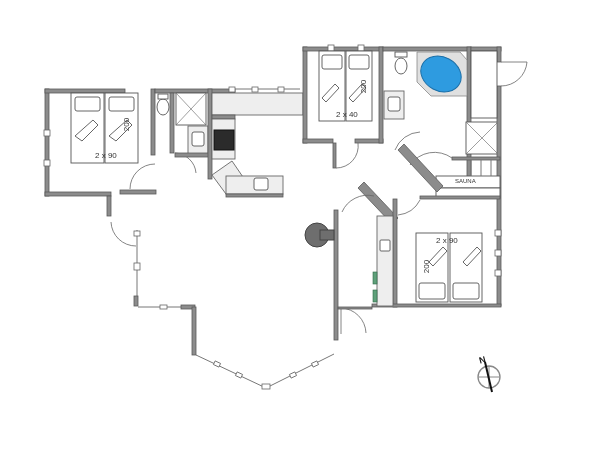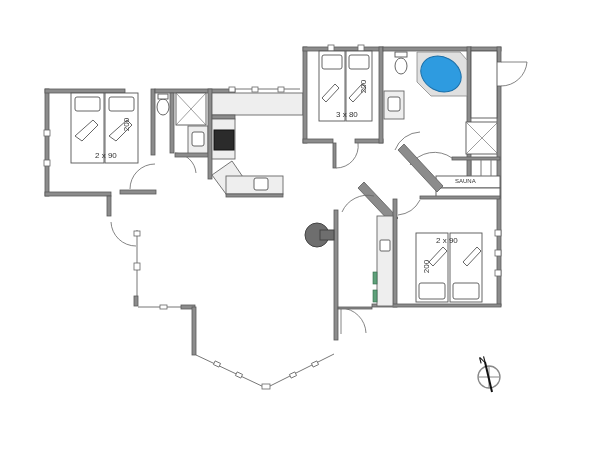--- a/index.html
+++ b/index.html
@@ -197,18 +197,18 @@
   <g>
     <circle cx="489" cy="377" r="11" fill="none" stroke="#888" stroke-width="1.3"></circle>
     <line x1="478" y1="377" x2="500" y2="377" stroke="#888"></line>
     <line x1="489" y1="366" x2="489" y2="388" stroke="#888"></line>
     <line x1="485" y1="362" x2="492" y2="392" stroke="#111" stroke-width="2"></line>
   </g>
 </svg>
 
 <span class="ovl" style="left:95px;top:151px;font-size:8px;">2 x 90</span>
 <span class="ovl" style="left:120px;top:120px;font-size:8px;transform:rotate(-90deg);">200</span>
-<span class="ovl" style="left:336px;top:110px;font-size:8px;">3 x 80</span>
+<span class="ovl" style="left:336px;top:110px;font-size:8px;">2 x 40</span>
 <span class="ovl" style="left:357px;top:82px;font-size:8px;transform:rotate(-90deg);">200</span>
 <span class="ovl" style="left:436px;top:236px;font-size:8px;">2 x 90</span>
 <span class="ovl" style="left:420px;top:262px;font-size:8px;transform:rotate(-90deg);">200</span>
 <span class="ovl" style="left:455px;top:178px;font-size:6px;">SAUNA</span>
 <span class="ovl" style="left:479px;top:355px;font-size:9px;font-weight:bold;color:#111;transform:rotate(-15deg);">N</span>
 
 </body></html>

